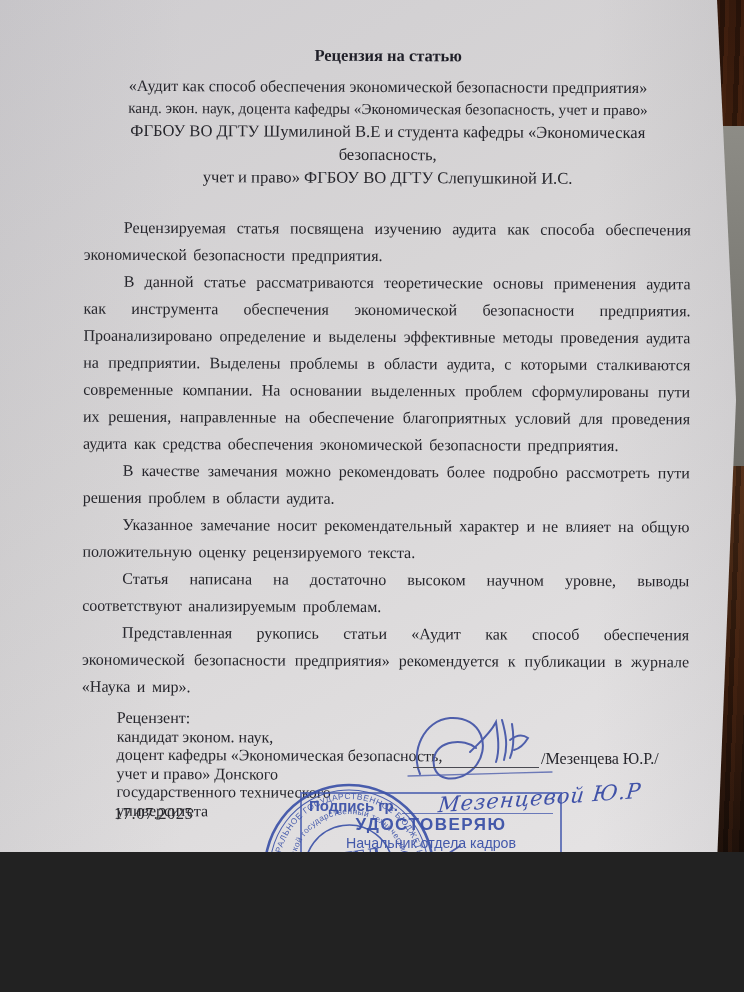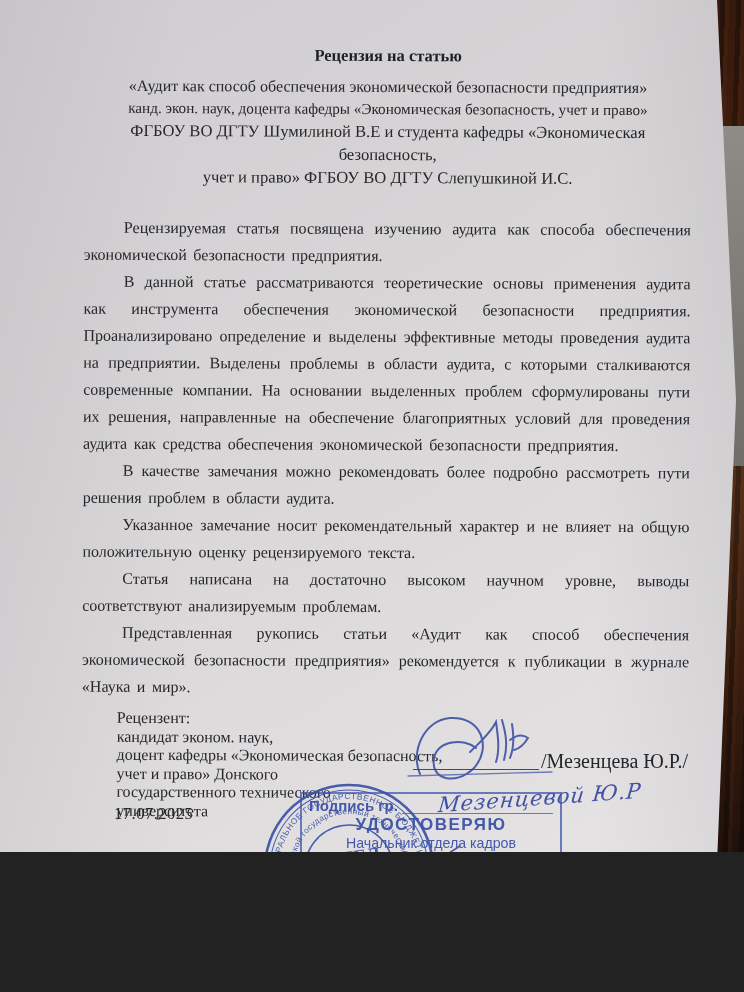--- a/index.html
+++ b/index.html
@@ -24,21 +24,21 @@
   .head-lines{margin-top:10px;text-align:center;line-height:22px;}
   .head-lines span{display:block;}
   .hl-0{font-size:16px;}
   .hl-1{font-size:15.2px;}
   .hl-2,.hl-3{font-size:16.6px;line-height:23px;}
   .paras{margin-top:26px;}
   .paras p{margin:0;text-align:justify;text-indent:40px;font-size:16px;line-height:27px;word-spacing:2.5px;}
   .reviewer{margin-top:9px;margin-left:35px;font-size:16px;line-height:18.6px;}
   .reviewer span{display:block;}
   
-  .sig-row{position:absolute;left:413px;top:750px;display:flex;align-items:center;font-size:20px;color:#26262c;}
+  .sig-row{position:absolute;left:413px;top:750px;display:flex;align-items:flex-end;font-size:16px;color:#26262c;}
   .sig-underline{display:inline-block;width:126px;border-bottom:1.5px solid #4a4a52;height:16px;margin-right:2px;}
   .date{position:absolute;left:114px;top:804px;font-size:16.5px;color:#2c2c30;letter-spacing:.5px;text-align:right;}
   
   .sig-flourish{position:absolute;left:406px;top:702px;}
   
   .rect-stamp{position:absolute;left:300px;top:792px;width:258px;height:105px;
         border:2.5px solid rgba(58,80,170,.75);color:#3c52a8;
         font-family:"Liberation Sans",sans-serif;font-weight:bold;opacity:.95;}
   .rs-row1{position:absolute;left:7px;top:3px;font-size:15px;display:flex;width:244px;}
   .rs-r1-line{flex:1;border-bottom:1.5px solid rgba(58,80,170,.75);margin-left:4px;}

